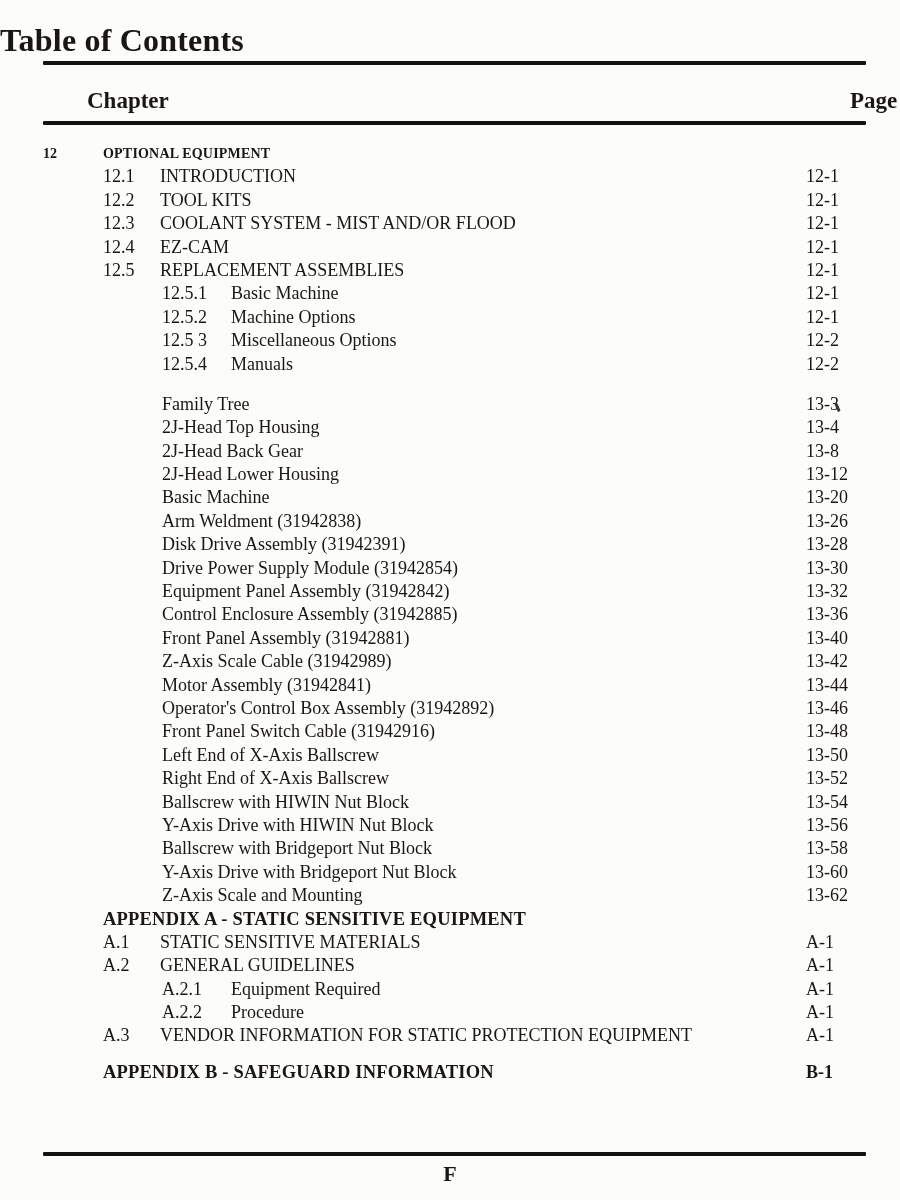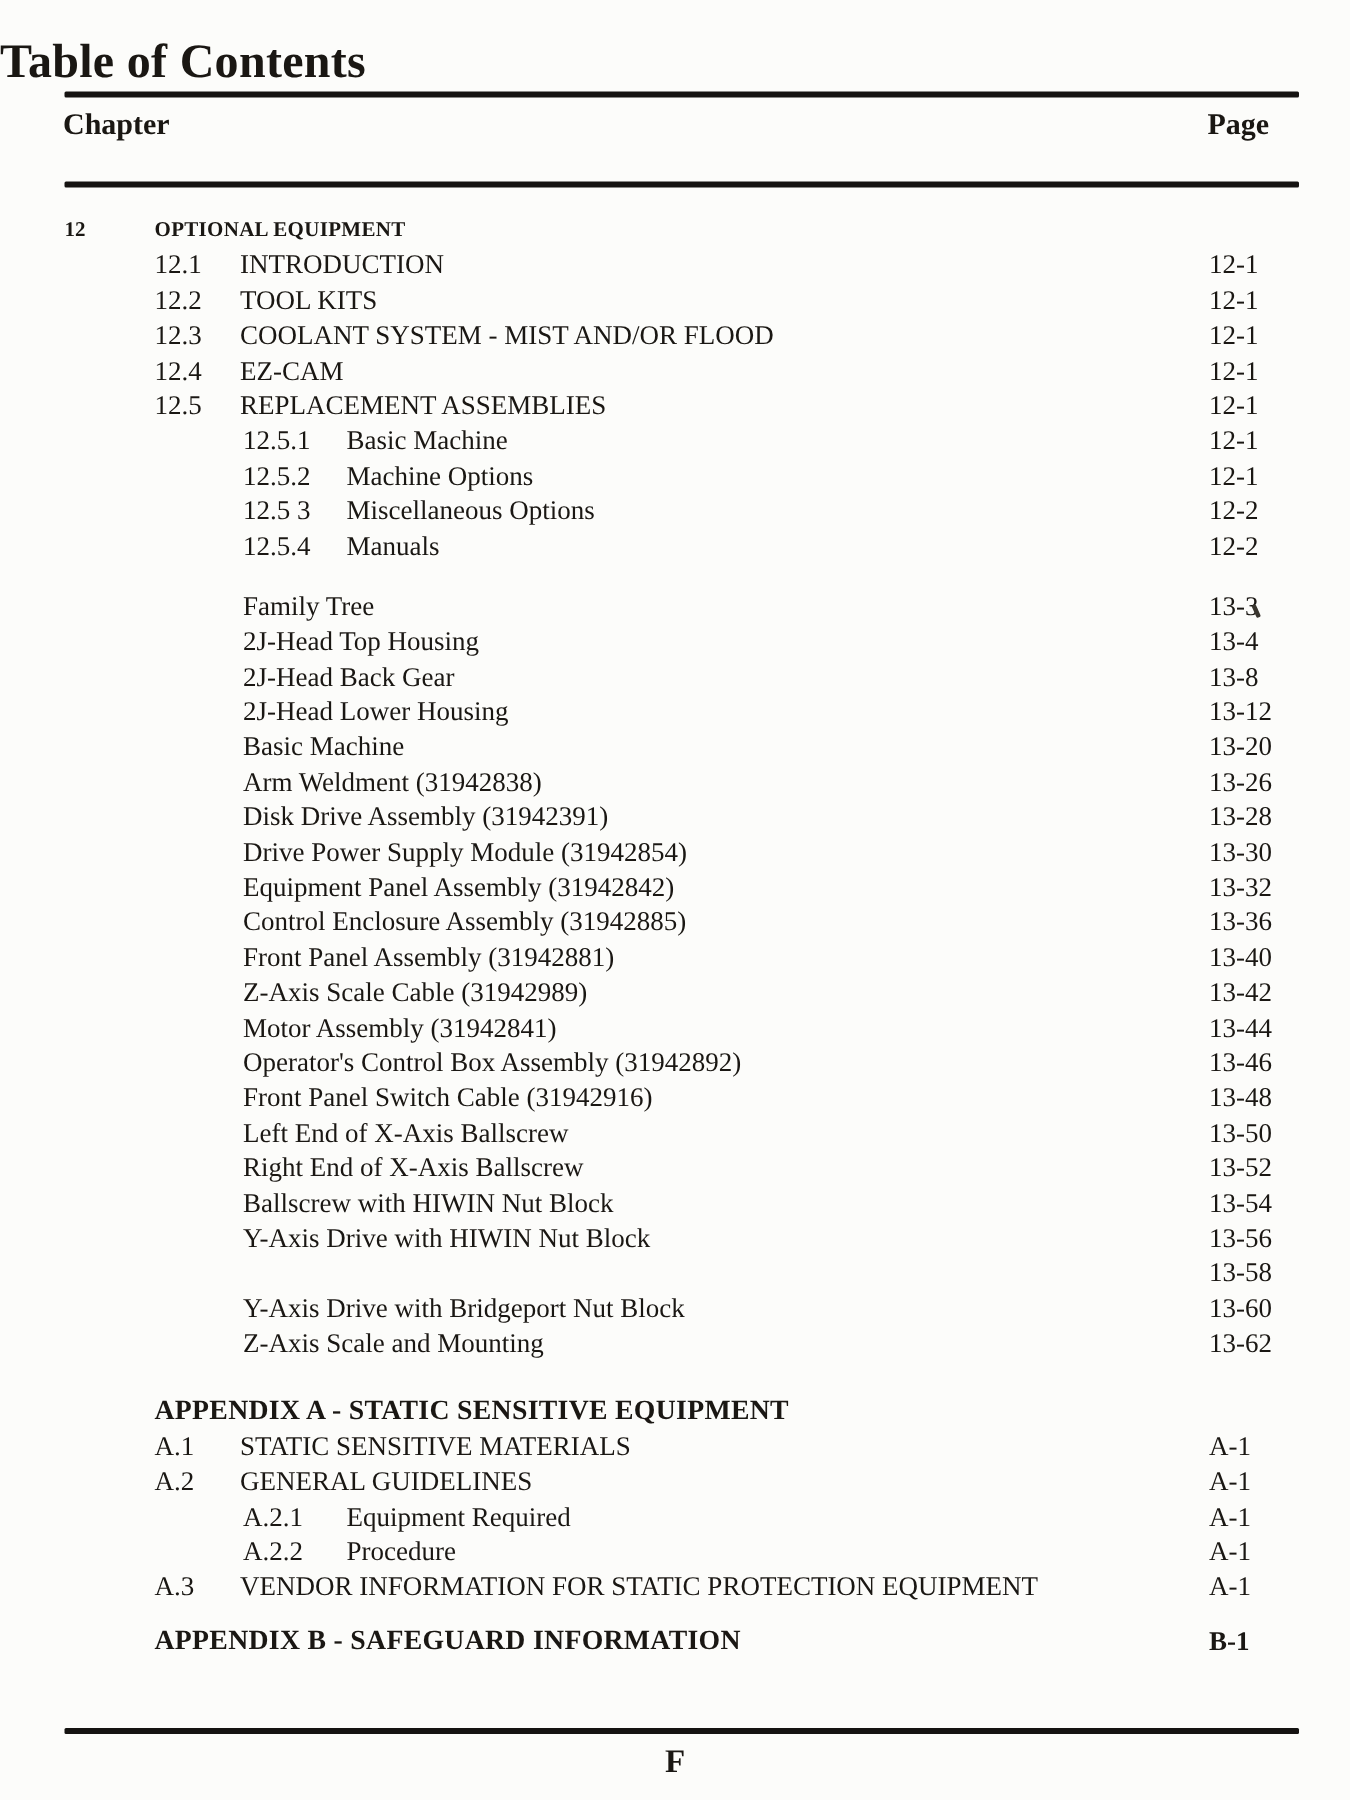--- a/index.html
+++ b/index.html
@@ -36,35 +36,36 @@
     width: 823px;
     height: 4px;
     background: #151311;
     border-radius: 1px;
   }
   .rule-top    { top: 61px; }
   .rule-mid    { top: 121px; }
   .rule-bottom { top: 1152px; }
   .col-head {
     position: absolute;
-    top: 72px;
-    font-size: 20px;
+    top: 88px;
+    font-size: 23px;
     font-weight: bold;
+    margin-left: 45px;
   }
   .col-head.chapter { left: 42px; }
   .col-head.page    { left: 805px; }
 
   .toc {
     position: absolute;
     top: 142px;
     left: 0;
     width: 900px;
   }
   .toc-section { margin-top: 0; }
-  .toc-section + .toc-section { margin-top: 22px; }
+  .toc-section + .toc-section { margin-top: 0; }
   .toc-section.s13 { margin-top: 17px; }
   .toc-section.sB  { margin-top: 13px; }
 
   .row {
     position: relative;
     height: 23.4px;
     line-height: 23.4px;
     font-size: 18px;
   }
   .row > span {
@@ -248,20 +249,21 @@
         </div>
         <div class="row t-item">
           <span class="title">Ballscrew with HIWIN Nut Block</span>
           <span class="page-num">13-54</span>
         </div>
         <div class="row t-item">
           <span class="title">Y-Axis Drive with HIWIN Nut Block</span>
           <span class="page-num">13-56</span>
         </div>
         <div class="row t-item">
+          <span class="title">Ballscrew with Bridgeport Nut Block</span>
           <span class="page-num">13-58</span>
         </div>
         <div class="row t-item">
           <span class="title">Y-Axis Drive with Bridgeport Nut Block</span>
           <span class="page-num">13-60</span>
         </div>
         <div class="row t-item">
           <span class="title">Z-Axis Scale and Mounting</span>
           <span class="page-num">13-62</span>
         </div>

